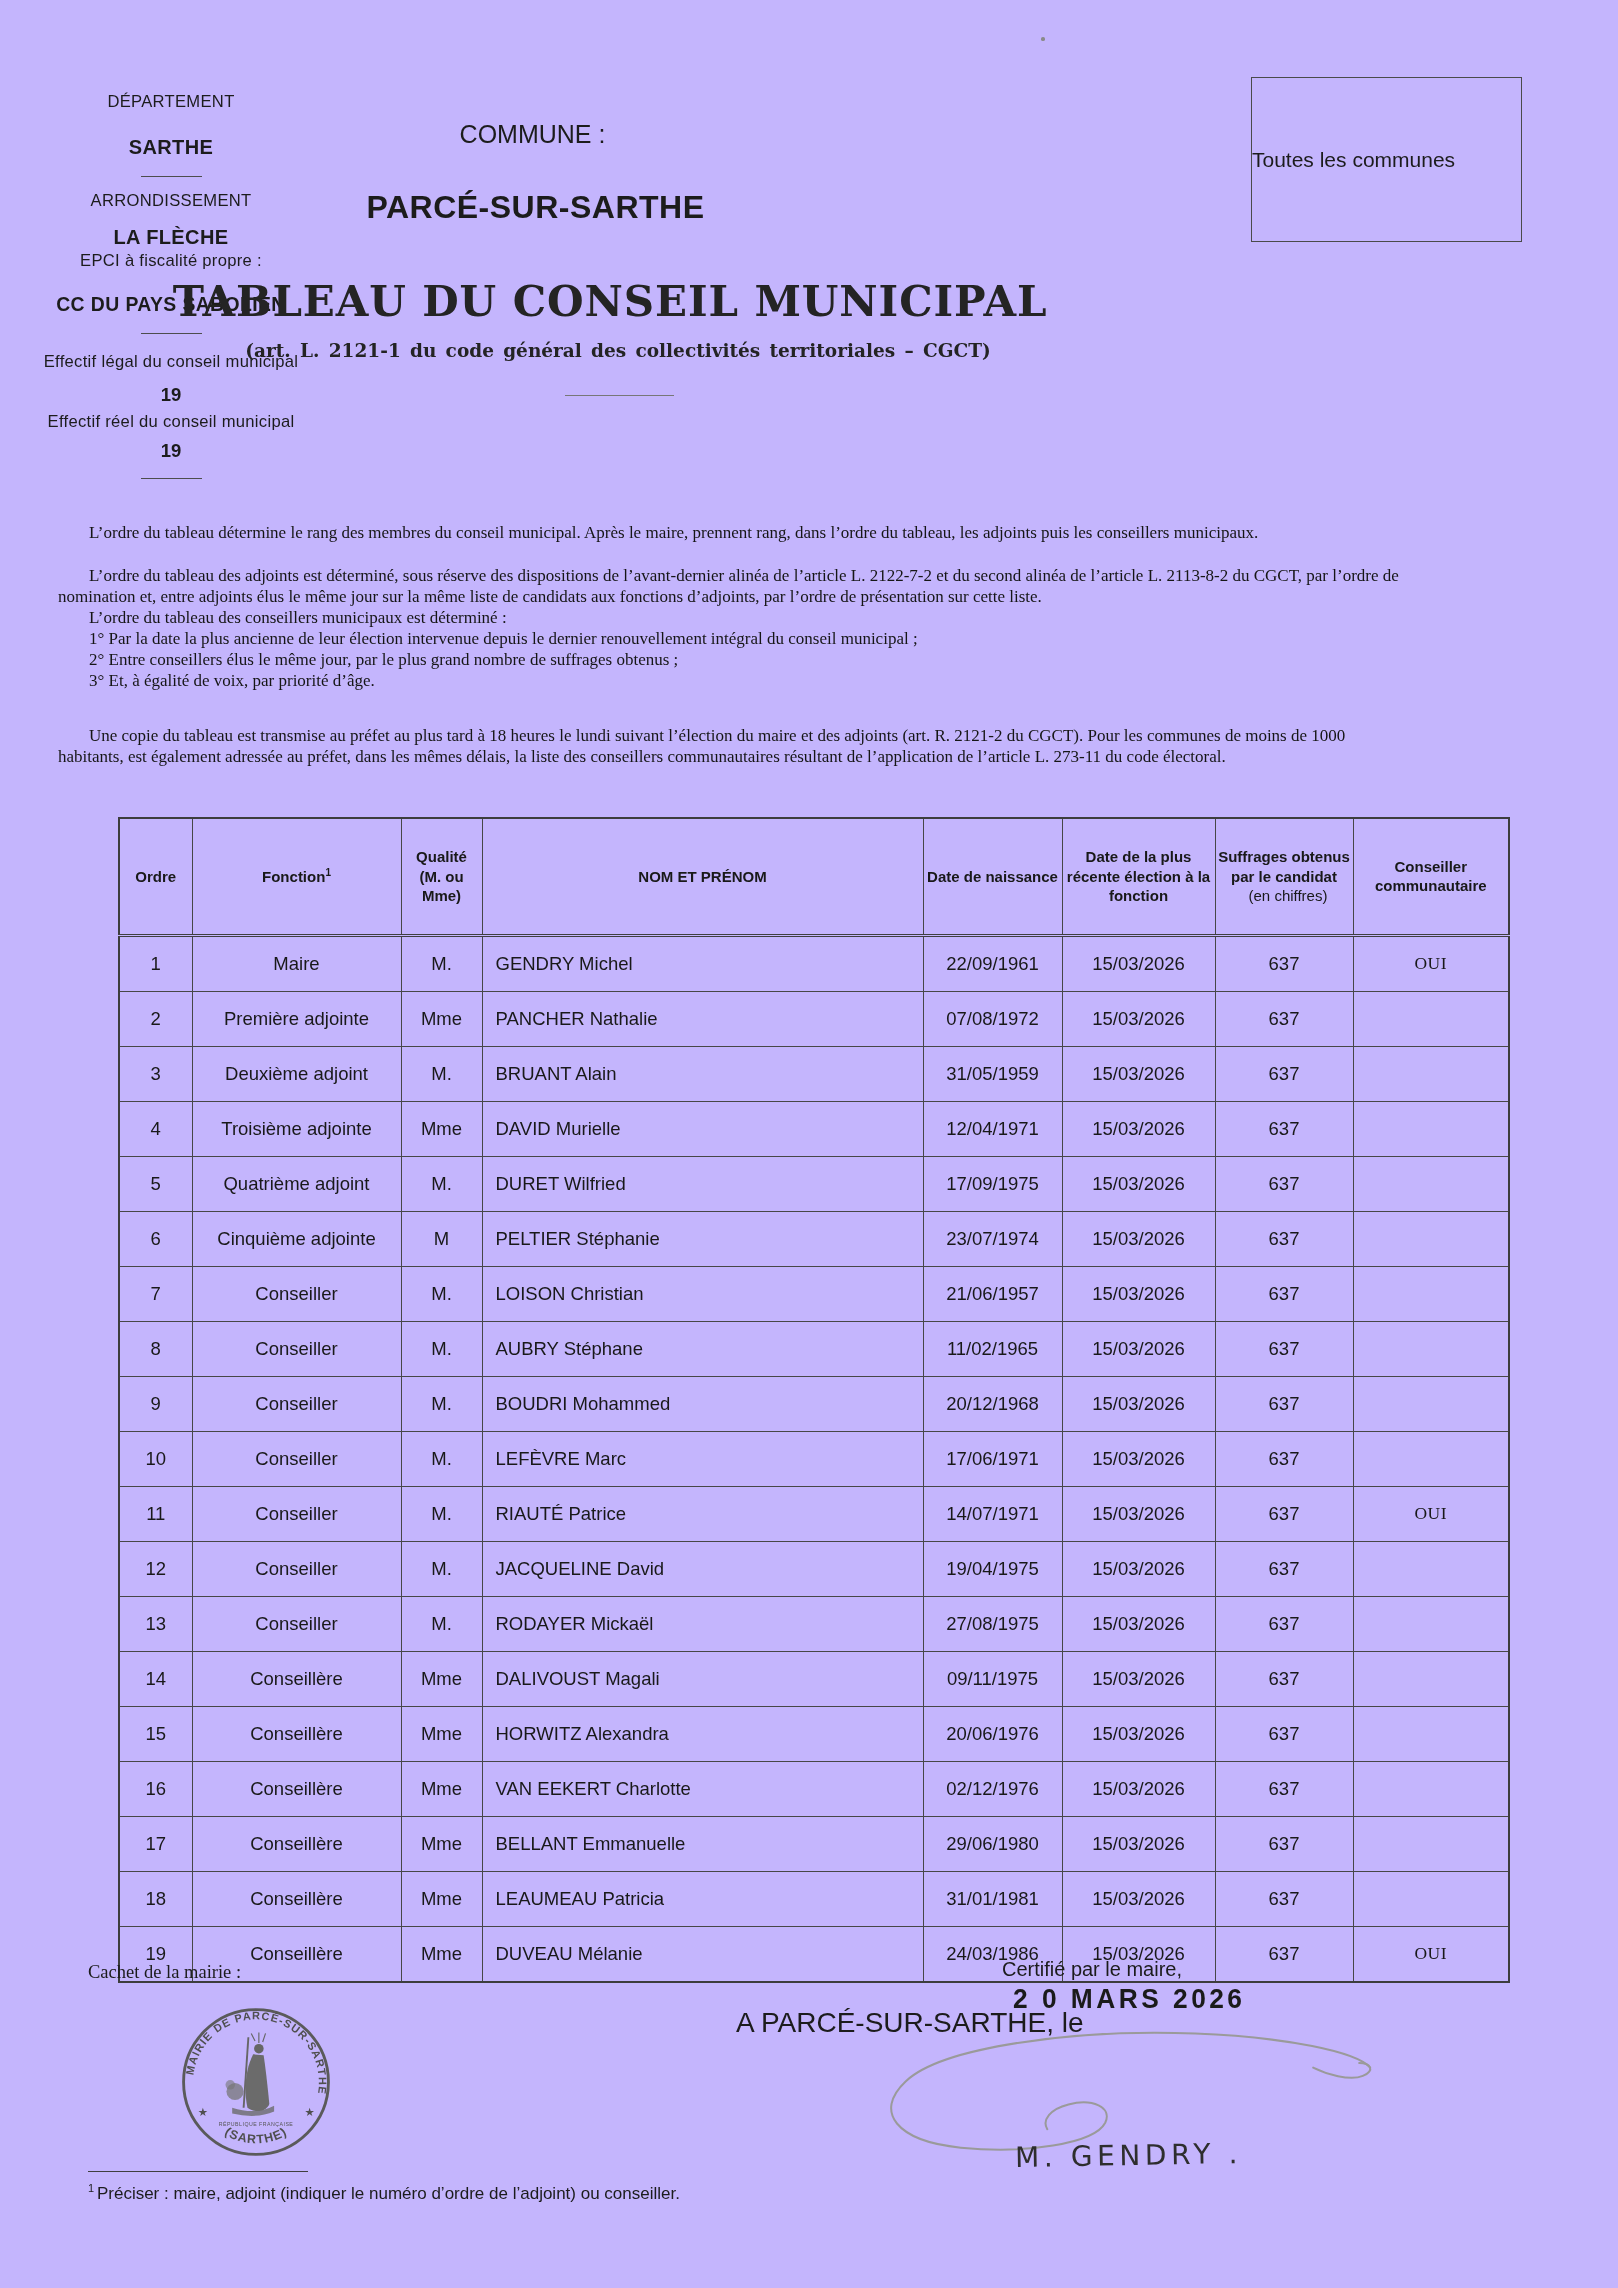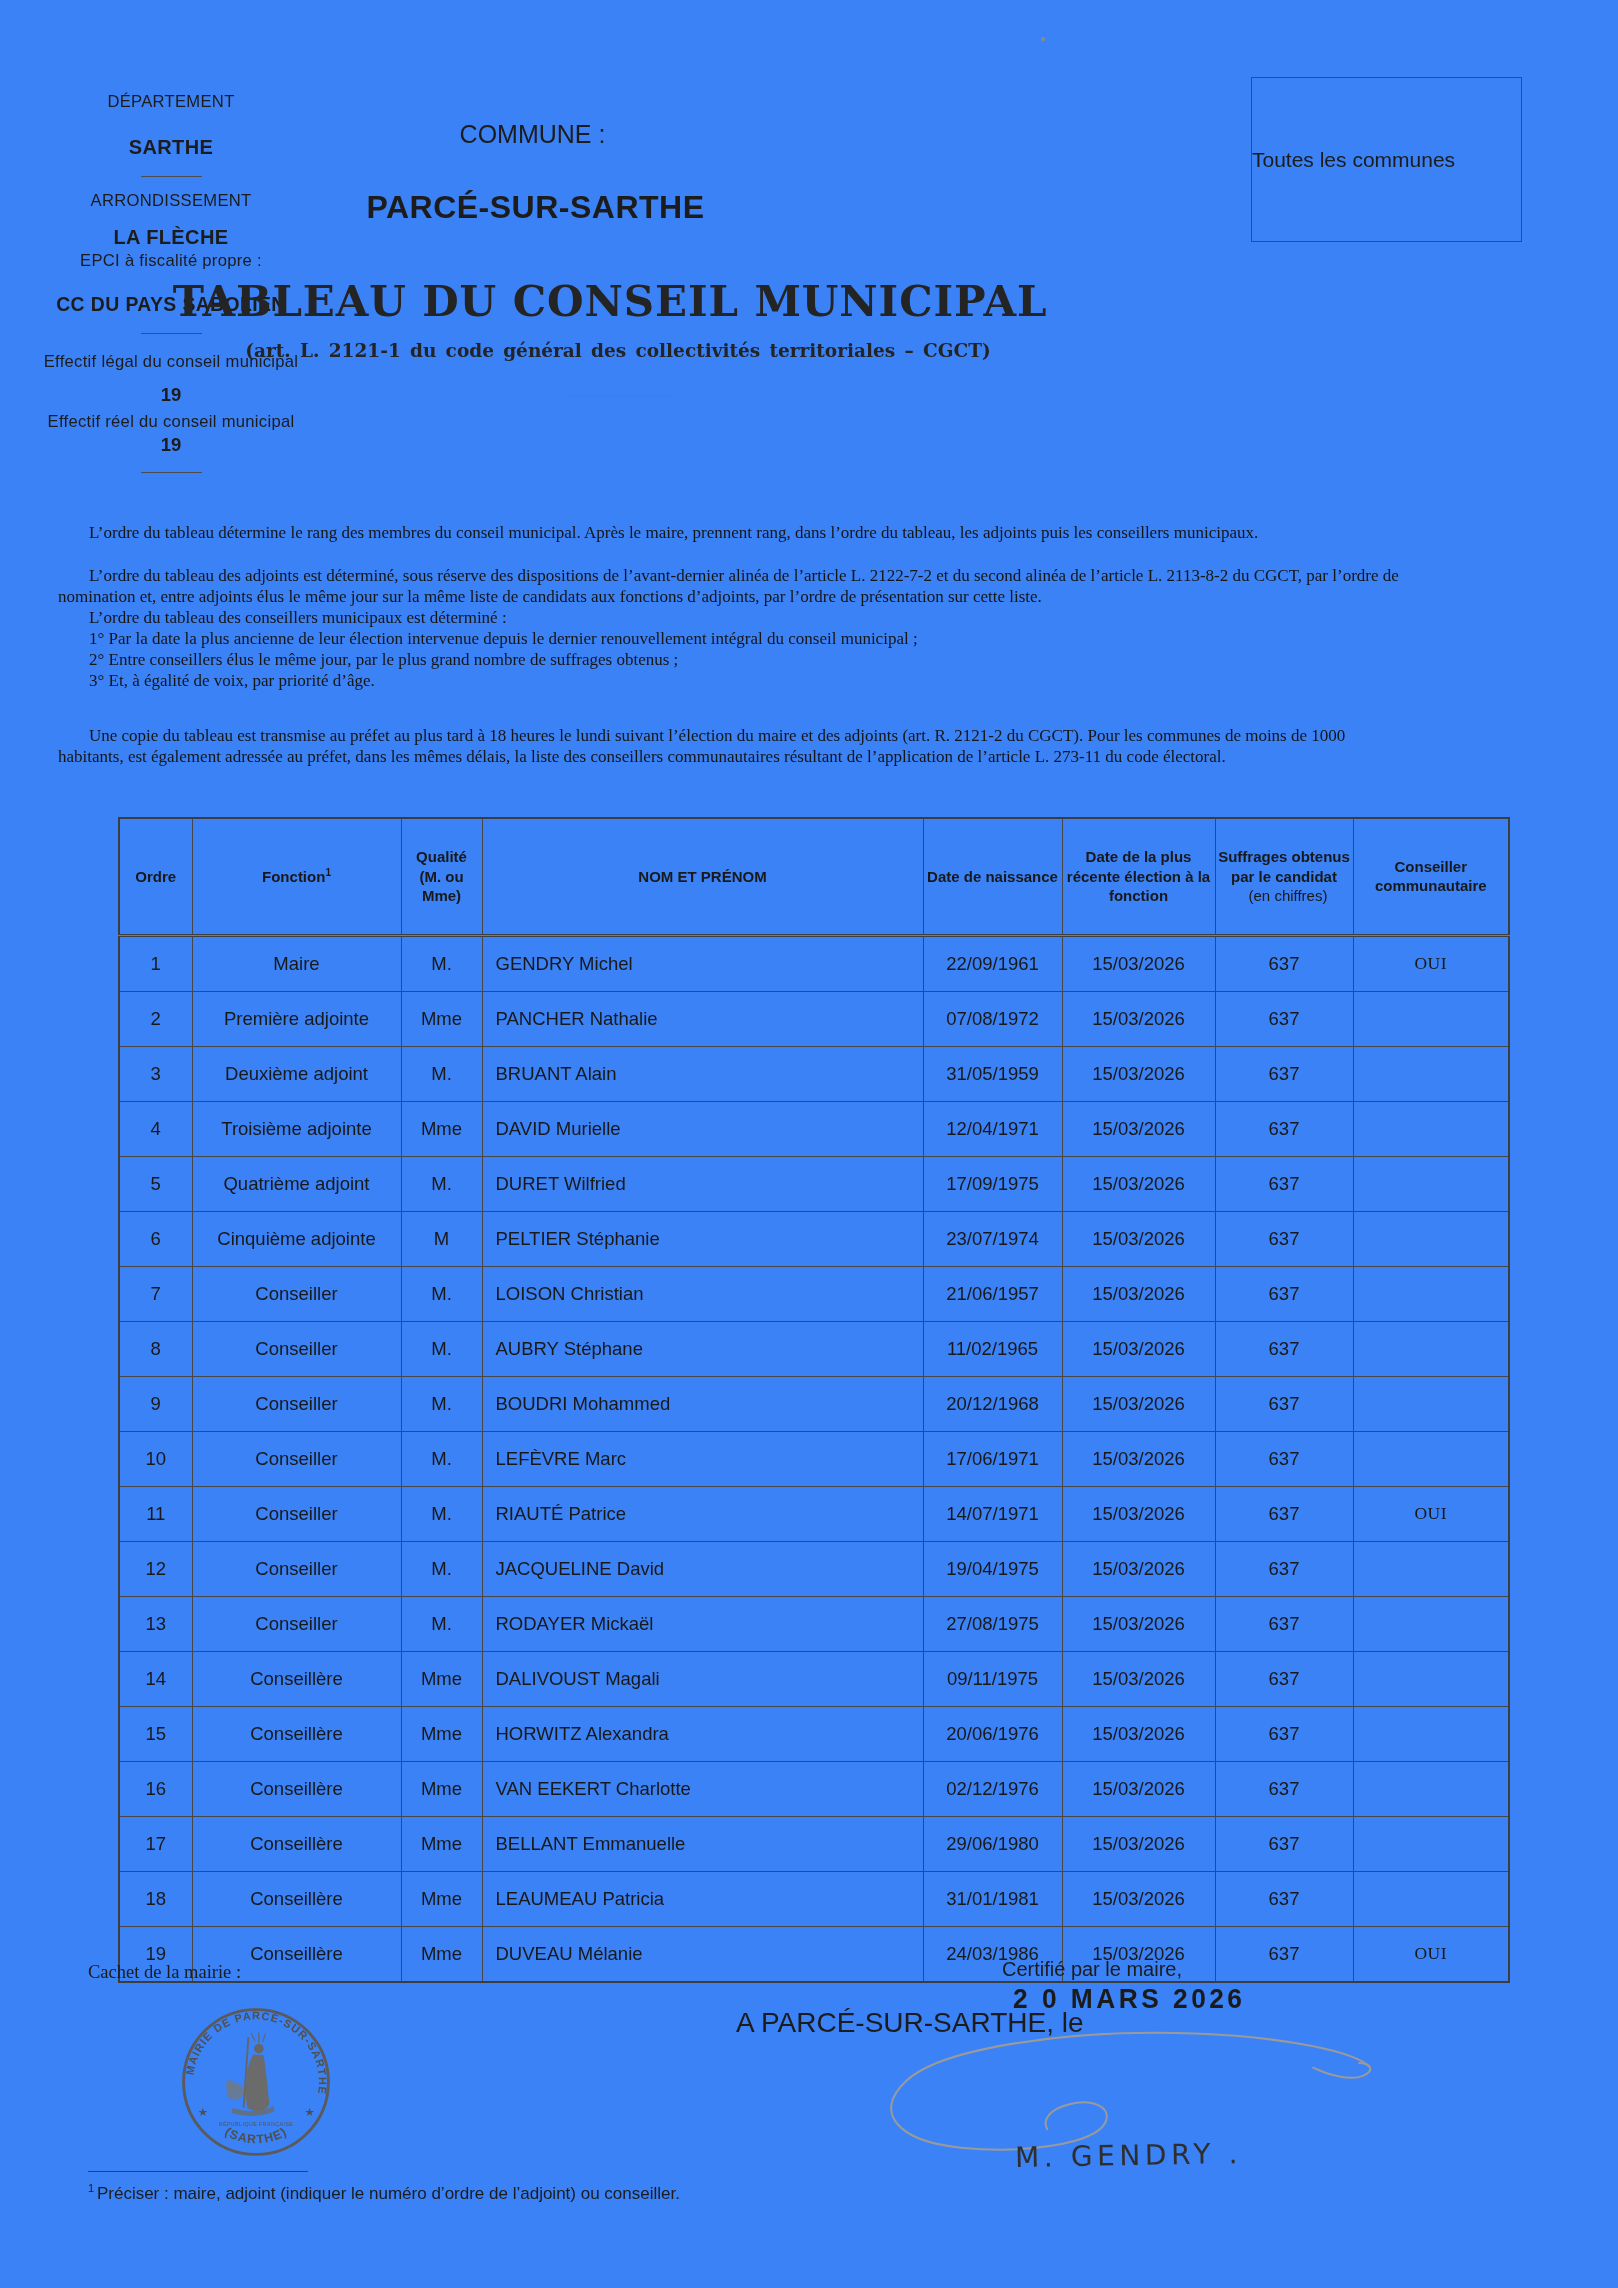--- a/index.html
+++ b/index.html
@@ -1,19 +1,19 @@
 <!DOCTYPE html>
 <html lang="fr" style="font-size:14.8px"><head>
 <meta charset="utf-8">
 <style>
   html,body{margin:0;padding:0;background:#e8e8e8;}
   .page{
     position:relative;
     width:1619px;height:2289px;
-    background:#3b82f6;
+    background:#c4b5fd;
     overflow:hidden;
     color:#1c1c1c;
   }
 
   
   .left-header{position:absolute;left:18.5px;top:92px;width:305px;text-align:center;font-family:"Liberation Sans",sans-serif;}
   .lh-label{font-size:16.6px;letter-spacing:0.3px;}
   .lh-value{font-size:20px;font-weight:bold;letter-spacing:0.4px;}
   .lh-value.small{font-size:19.4px;}
   .lh-num{font-size:18.5px;font-weight:bold;}
@@ -75,21 +75,21 @@
     <div class="lh-label" style="margin-bottom:24px;">DÉPARTEMENT</div>
     <div class="lh-value" style="margin-bottom:16.6px;">SARTHE</div>
     <div class="divider" style="margin-bottom:14.8px;"></div>
     <div class="lh-label" style="margin-bottom:14.8px;">ARRONDISSEMENT</div>
     <div class="lh-value" style="margin-bottom:1.8px;">LA FLÈCHE</div>
     <div class="lh-label" style="margin-bottom:22px;">EPCI à fiscalité propre :</div>
     <div class="lh-value small" style="margin-bottom:16.6px;">CC DU PAYS SABOLIEN</div>
     <div class="divider" style="margin-bottom:18.5px;"></div>
     <div class="lh-label" style="margin-bottom:12px;">Effectif légal du conseil municipal</div>
     <div class="lh-num" style="margin-bottom:5.5px;">19</div>
-    <div class="lh-label" style="margin-bottom:2px;">Effectif réel du conseil municipal</div>
+    <div class="lh-label" style="margin-bottom:8px;">Effectif réel du conseil municipal</div>
     <div class="lh-num" style="margin-bottom:16.6px;">19</div>
     <div class="divider"></div>
   </div>
 
   <div class="commune-label">COMMUNE :</div>
   <div class="commune-name">PARCÉ-SUR-SARTHE</div>
   <div class="doc-title">TABLEAU DU CONSEIL MUNICIPAL</div>
   <div class="doc-subtitle">(art. L. 2121-1 du code général des collectivités territoriales – CGCT)</div>
   <div class="subtitle-underline"></div>
   <div class="speck"></div>

